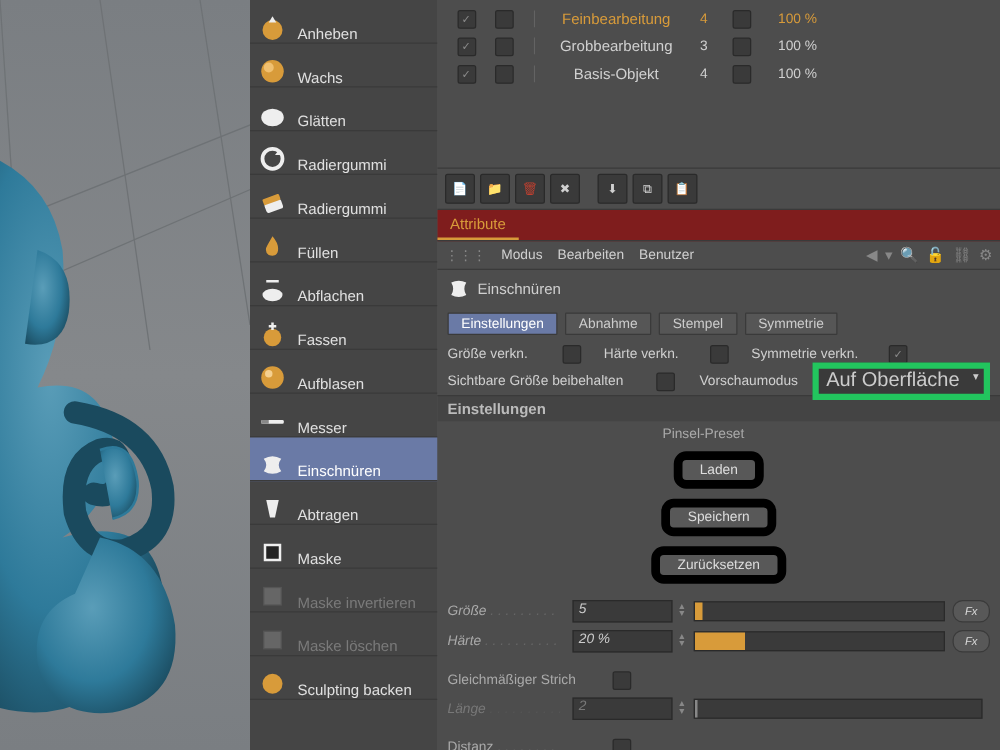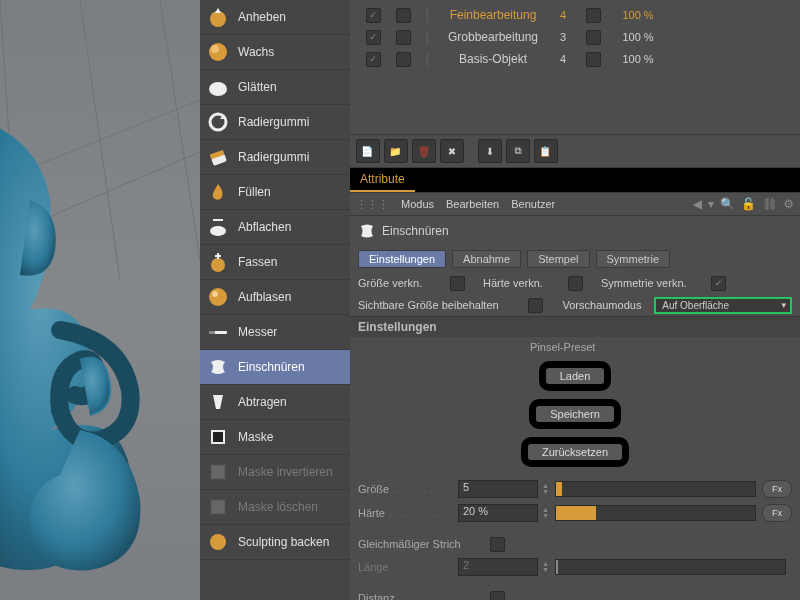--- a/index.html
+++ b/index.html
@@ -30,21 +30,21 @@
   position: absolute;
   left: 200px;
   top: 0;
   width: 150px;
   height: 600px;
   background: #454545;
 }
 .tool-item {
   height: 34px;
   display: flex;
-  align-items: center;
+  align-items: flex-end;
   padding-left: 6px;
   cursor: pointer;
   color: #e0e0e0;
   border-bottom: 1px solid #3a3a3a;
 }
 .tool-item.selected {
   background: #6a7aa6;
   color: #fff;
 }
 .tool-item.disabled {
@@ -142,21 +142,21 @@
   border-radius: 2px;
   display: flex;
   align-items: center;
   justify-content: center;
   font-size: 10px;
   cursor: pointer;
 }
 .tab-bar {
   display: flex;
   border-bottom: 1px solid #3a3a3a;
-  background: #000000;
+  background: #7f1d1d;
 }
 .tab {
   padding: 4px 10px;
   font-size: 12px;
   cursor: pointer;
   color: #aaa;
 }
 .tab.active {
   color: #d89b3a;
   border-bottom: 2px solid #d89b3a;
@@ -236,20 +236,21 @@
   font-size: 11px;
   color: #ddd;
   cursor: pointer;
 }
 .slider-row {
   display: flex;
   align-items: center;
   height: 22px;
   padding: 1px 8px;
   font-size: 11px;
+  font-style: italic;
 }
 .slider-label {
   width: 100px;
   color: #aaa;
   white-space: nowrap;
 }
 .number-input {
   width: 70px;
   height: 16px;
   background: #3a3a3a;
@@ -288,23 +289,23 @@
   border-radius: 8px;
   font-size: 9px;
   color: #ddd;
   display: flex;
   align-items: center;
   justify-content: center;
   cursor: pointer;
 }
 .dropdown {
   background: #3a3a3a;
-  border: 2px solid #22c55e;
+  border: 5px solid #22c55e;
   padding: 1px 18px 1px 6px;
-  font-size: 10px;
+  font-size: 16px;
   color: #ccc;
   position: relative;
 }
 .dropdown::after {
   content: "▾";
   position: absolute;
   right: 4px;
   font-size: 9px;
 }
 .disabled-text {

